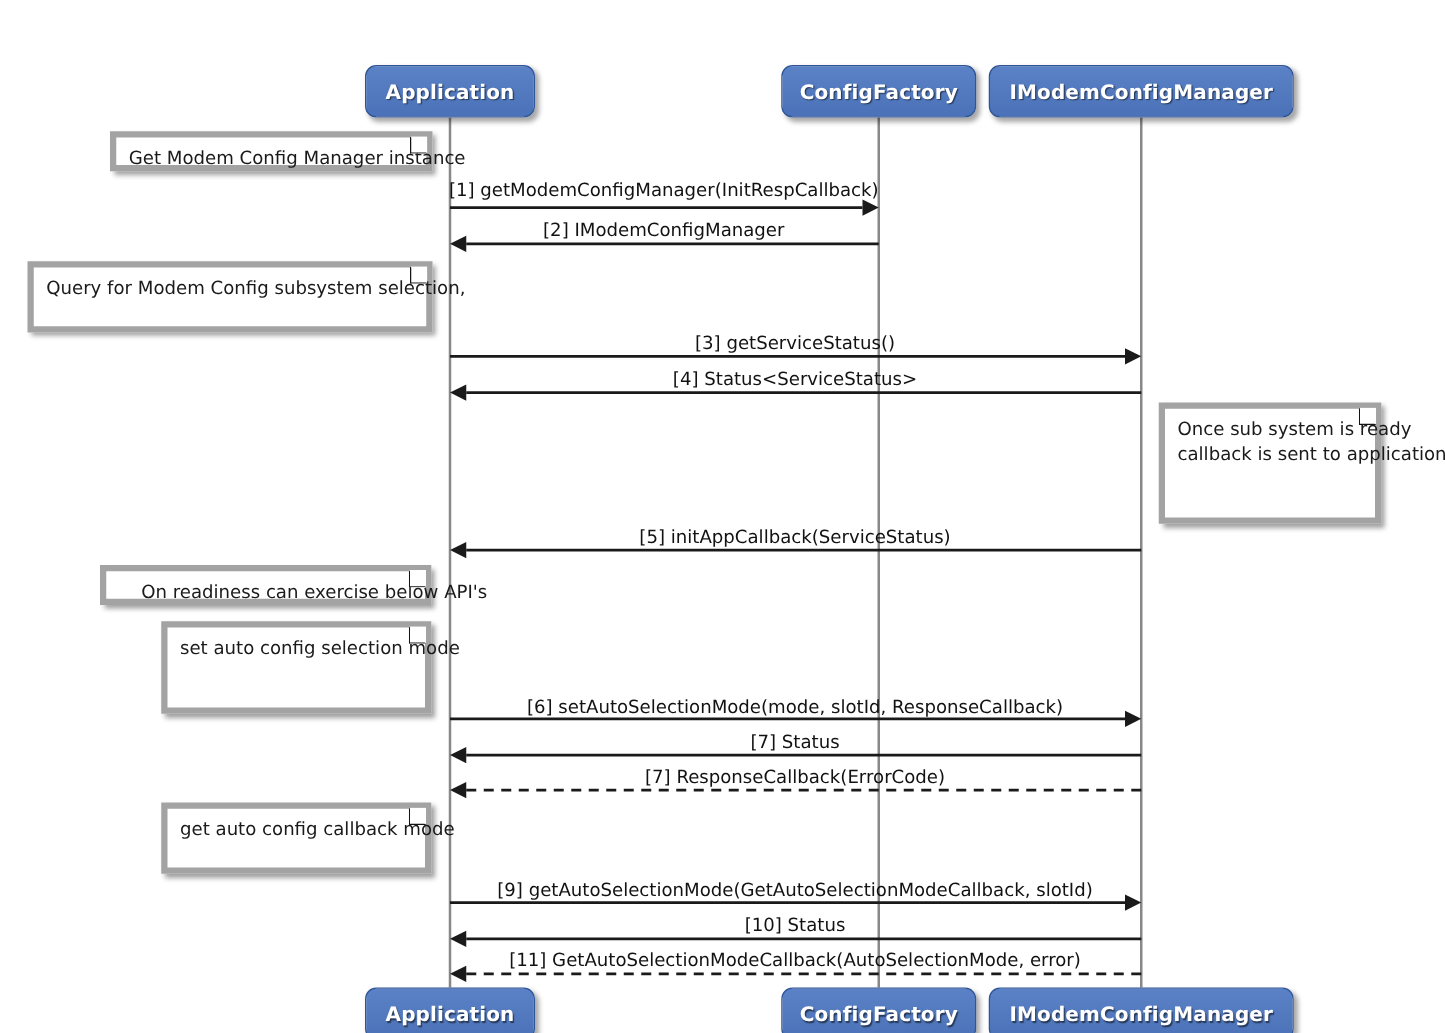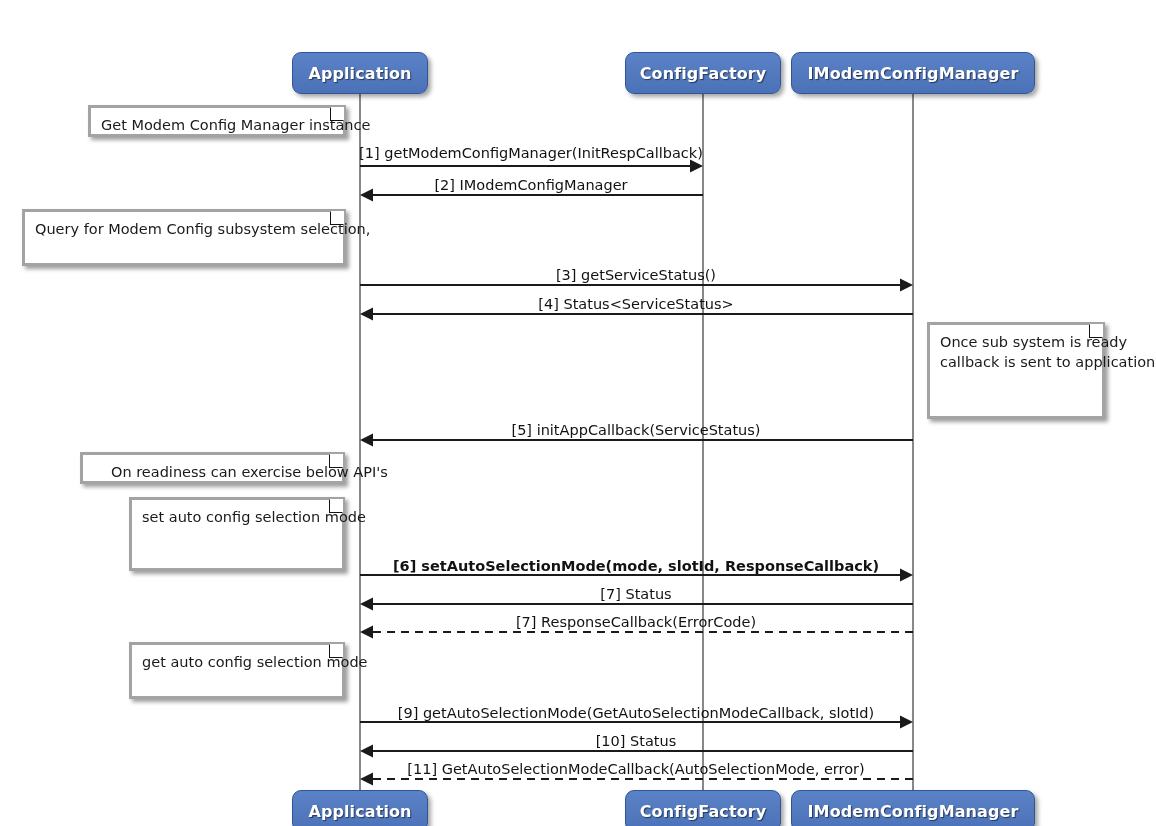--- a/index.html
+++ b/index.html
@@ -43,21 +43,21 @@
     text-shadow: 1px 1px 1px rgba(0,0,0,0.55);
     letter-spacing: 0.1px;
     white-space: nowrap;
   }
 
   
   .note {
     position: absolute;
     box-sizing: border-box;
     background: #ffffff;
-    border: 3px solid #a3a3a3;
+    border: 5px solid #a3a3a3;
     box-shadow: 3px 3px 4px rgba(0,0,0,0.38);
     font-size: 14.5px;
     color: #1a1a1a;
     padding: 7px 10px 6px 10px;
     line-height: 36px;
   }
   .note .dogear {
     position: absolute;
     top: -1px;
     right: -1px;
@@ -176,31 +176,31 @@
       </div>
       <div class="note" style="left: 129px; top: 485px; width: 216px; height: 74px;">
         <div class="dogear-mask"></div>
         <div class="dogear"></div>
         <span class="nline">set auto config selection mode</span>
         <span class="nline"></span>
       </div>
       <div class="note" style="left: 129px; top: 630px; width: 216px; height: 57px;">
         <div class="dogear-mask"></div>
         <div class="dogear"></div>
-        <span class="nline">get auto config selection mode</span>
+        <span class="nline">get auto config callback mode</span>
         <span class="nline"></span>
       </div>
     </div>
   <div id="labels-layer">
       <div class="msg-label" style="left: 531px; top: 133px;">[1] getModemConfigManager(InitRespCallback)</div>
       <div class="msg-label" style="left: 531px; top: 165px;">[2] IModemConfigManager</div>
       <div class="msg-label" style="left: 636px; top: 255px;">[3] getServiceStatus()</div>
       <div class="msg-label" style="left: 636px; top: 284px;">[4] Status&lt;ServiceStatus&gt;</div>
       <div class="msg-label" style="left: 636px; top: 410px;">[5] initAppCallback(ServiceStatus)</div>
-      <div class="msg-label" style="left: 636px; top: 546px; font-weight: bold;">[6] setAutoSelectionMode(mode, slotId, ResponseCallback)</div>
+      <div class="msg-label" style="left: 636px; top: 546px;">[6] setAutoSelectionMode(mode, slotId, ResponseCallback)</div>
       <div class="msg-label" style="left: 636px; top: 574px;">[7] Status</div>
       <div class="msg-label" style="left: 636px; top: 602px;">[7] ResponseCallback(ErrorCode)</div>
       <div class="msg-label" style="left: 636px; top: 693px;">[9] getAutoSelectionMode(GetAutoSelectionModeCallback, slotId)</div>
       <div class="msg-label" style="left: 636px; top: 721px;">[10] Status</div>
       <div class="msg-label" style="left: 636px; top: 749px;">[11] GetAutoSelectionModeCallback(AutoSelectionMode, error)</div>
     </div>
 
 </div>
 
 </body></html>

